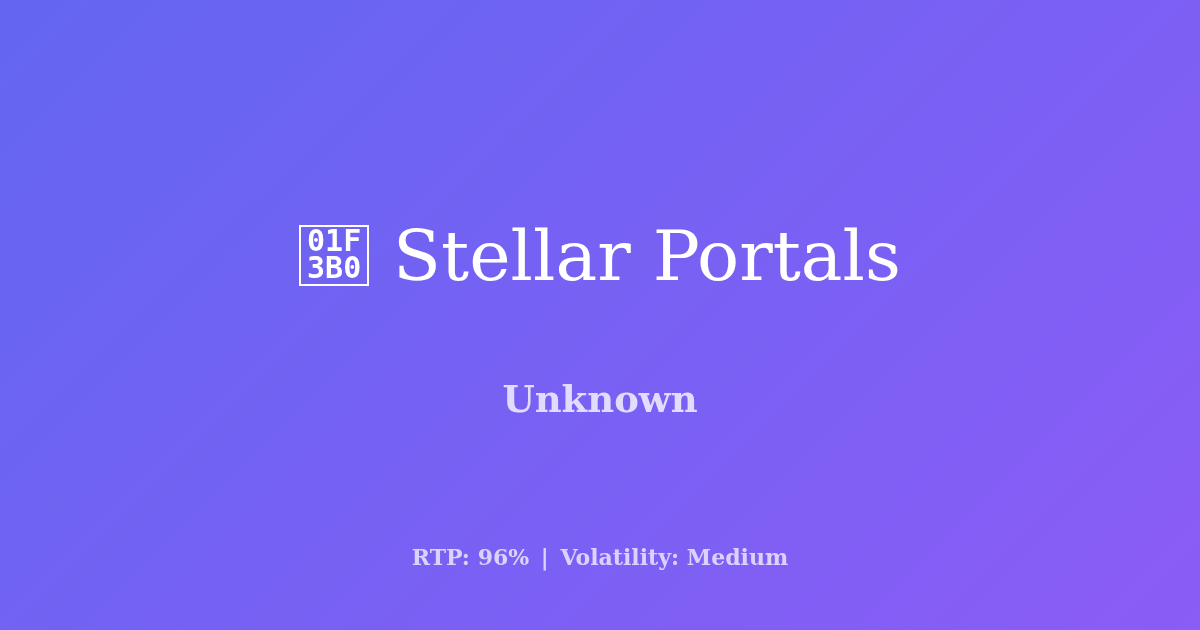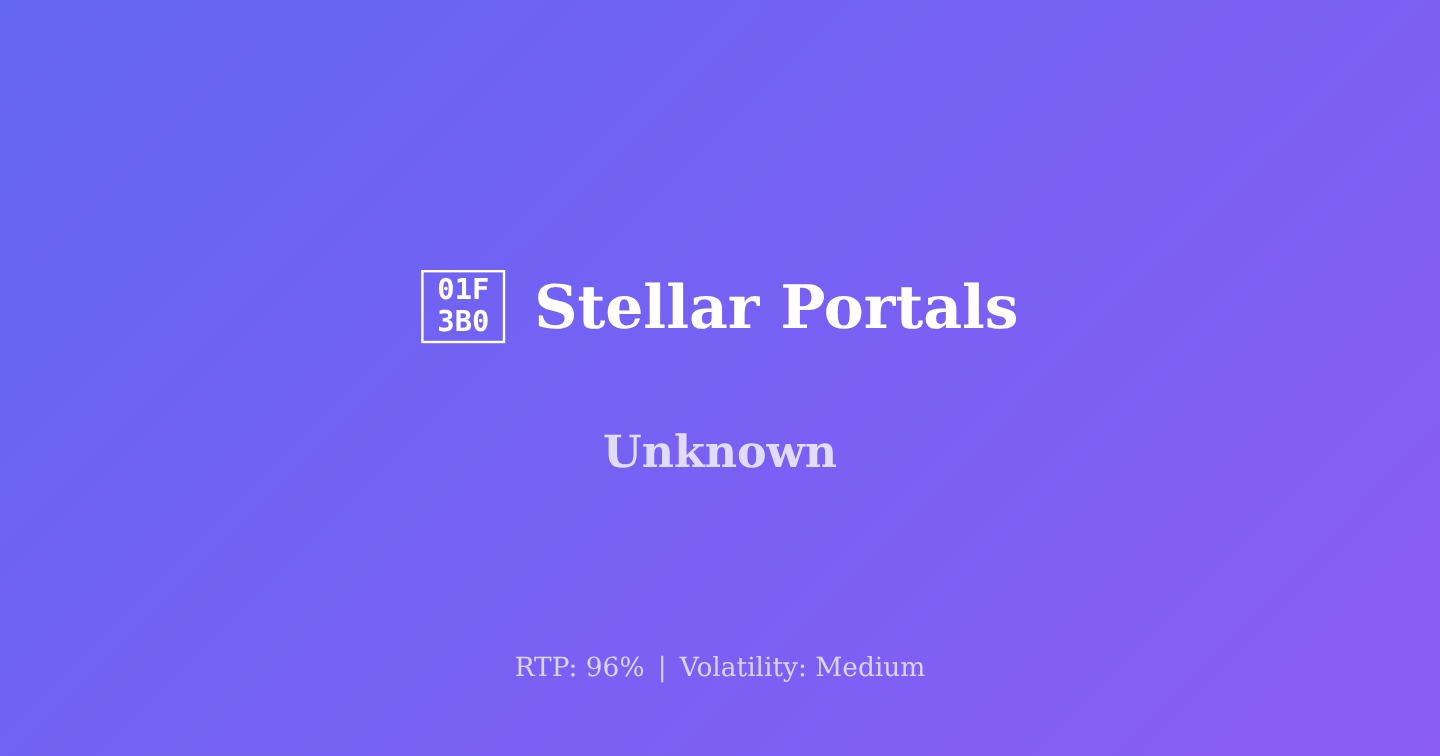--- a/index.html
+++ b/index.html
@@ -55,38 +55,38 @@
   .tofu-glyph {
     display: inline-flex;
     flex-direction: column;
     align-items: center;
     justify-content: space-between;
     box-sizing: border-box;
     width: 70px;
     height: 61px;
     border: 2px solid #ffffff;
     font-family: "DejaVu Sans Mono", "Liberation Mono", monospace;
-    font-size: 24px;
+    font-size: 30px;
     font-weight: 700;
     line-height: 26px;
     letter-spacing: 0px;
     color: #ffffff;
     padding: 1px 2px 2px 2px;
     flex: 0 0 auto;
   }
 
   .tofu-row {
     display: block;
     height: 27px;
   }
 
   .title-text {
     font-family: "DejaVu Serif", "Liberation Serif", serif;
-    font-size: 50px;
-    font-weight: 700;
+    font-size: 70px;
+    font-weight: 400;
     line-height: 1;
     color: #ffffff;
     letter-spacing: 0px;
     white-space: nowrap;
   }
 
   .subtitle-text {
     margin-top: 44px;
     font-family: "DejaVu Serif", "Liberation Serif", serif;
     font-size: 37px;
@@ -98,21 +98,21 @@
 
   
   .footer-meta {
     position: absolute;
     left: 0;
     right: 0;
     bottom: 62px;
     text-align: center;
     font-family: "DejaVu Serif", "Liberation Serif", serif;
     font-size: 22px;
-    font-weight: 400;
+    font-weight: 700;
     line-height: 1;
     color: rgba(255, 255, 255, 0.72);
     white-space: nowrap;
   }
 
   .footer-meta .sep {
     padding: 0 4px;
   }
 </style>
 </head>

